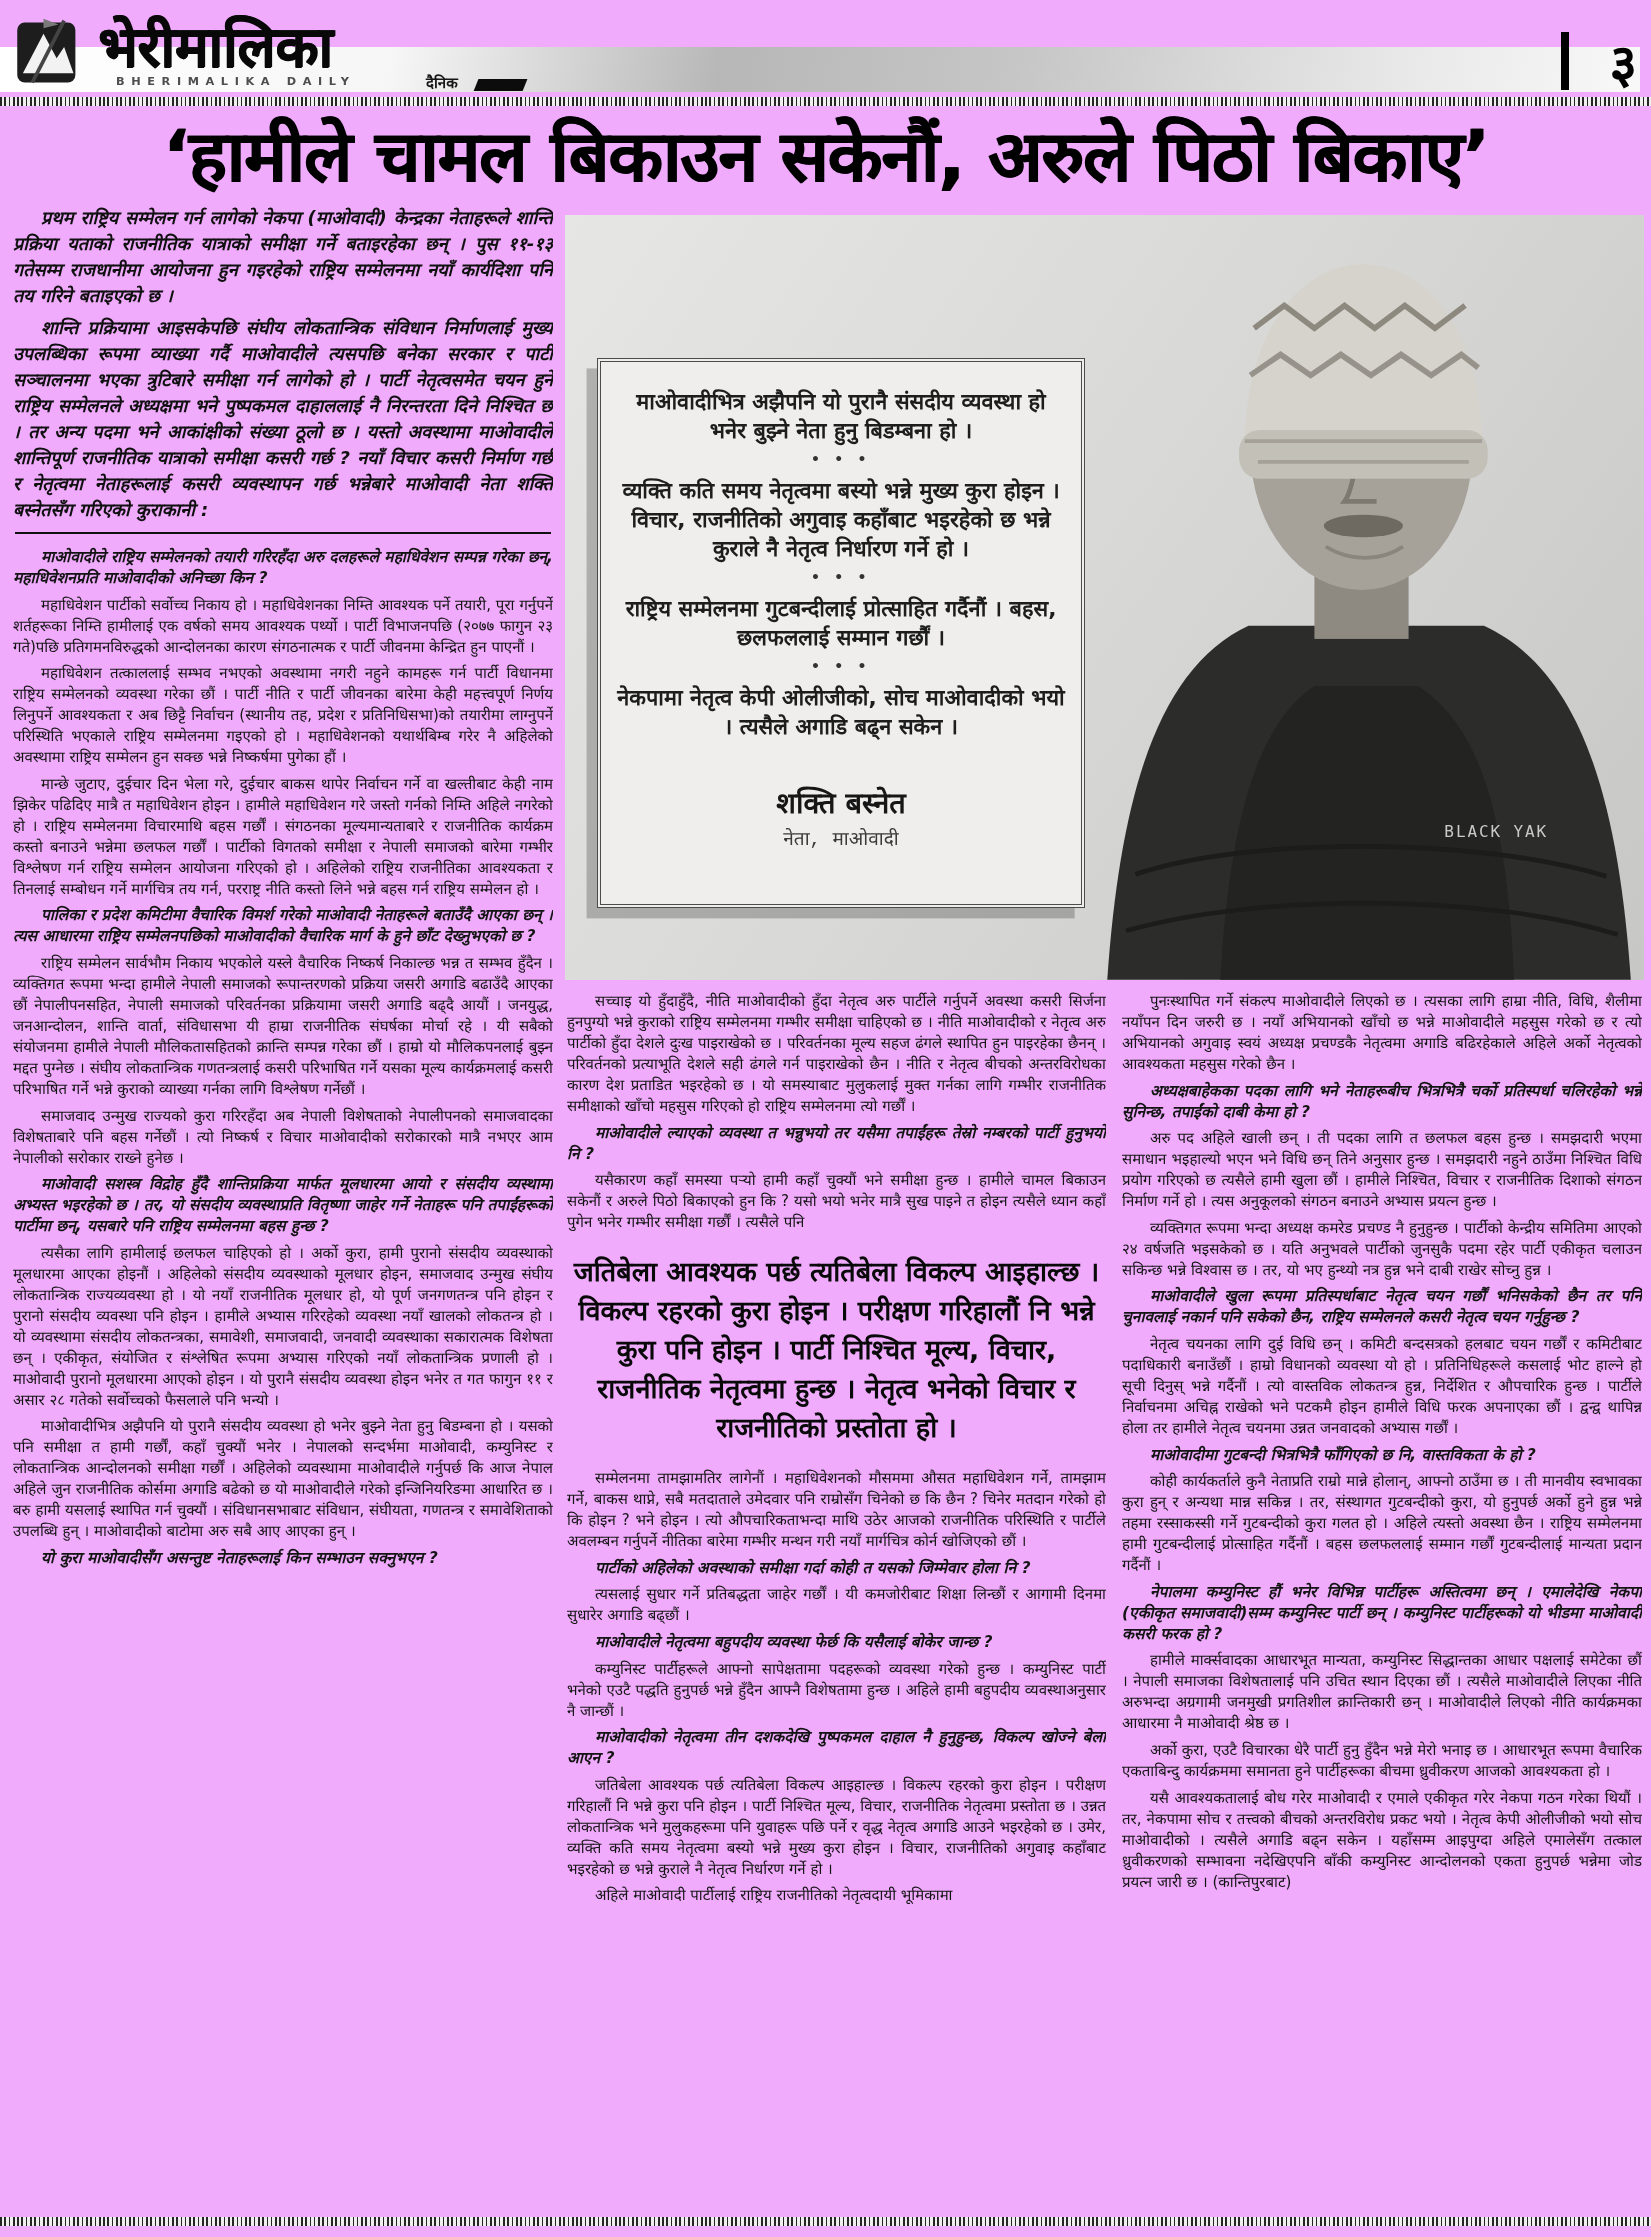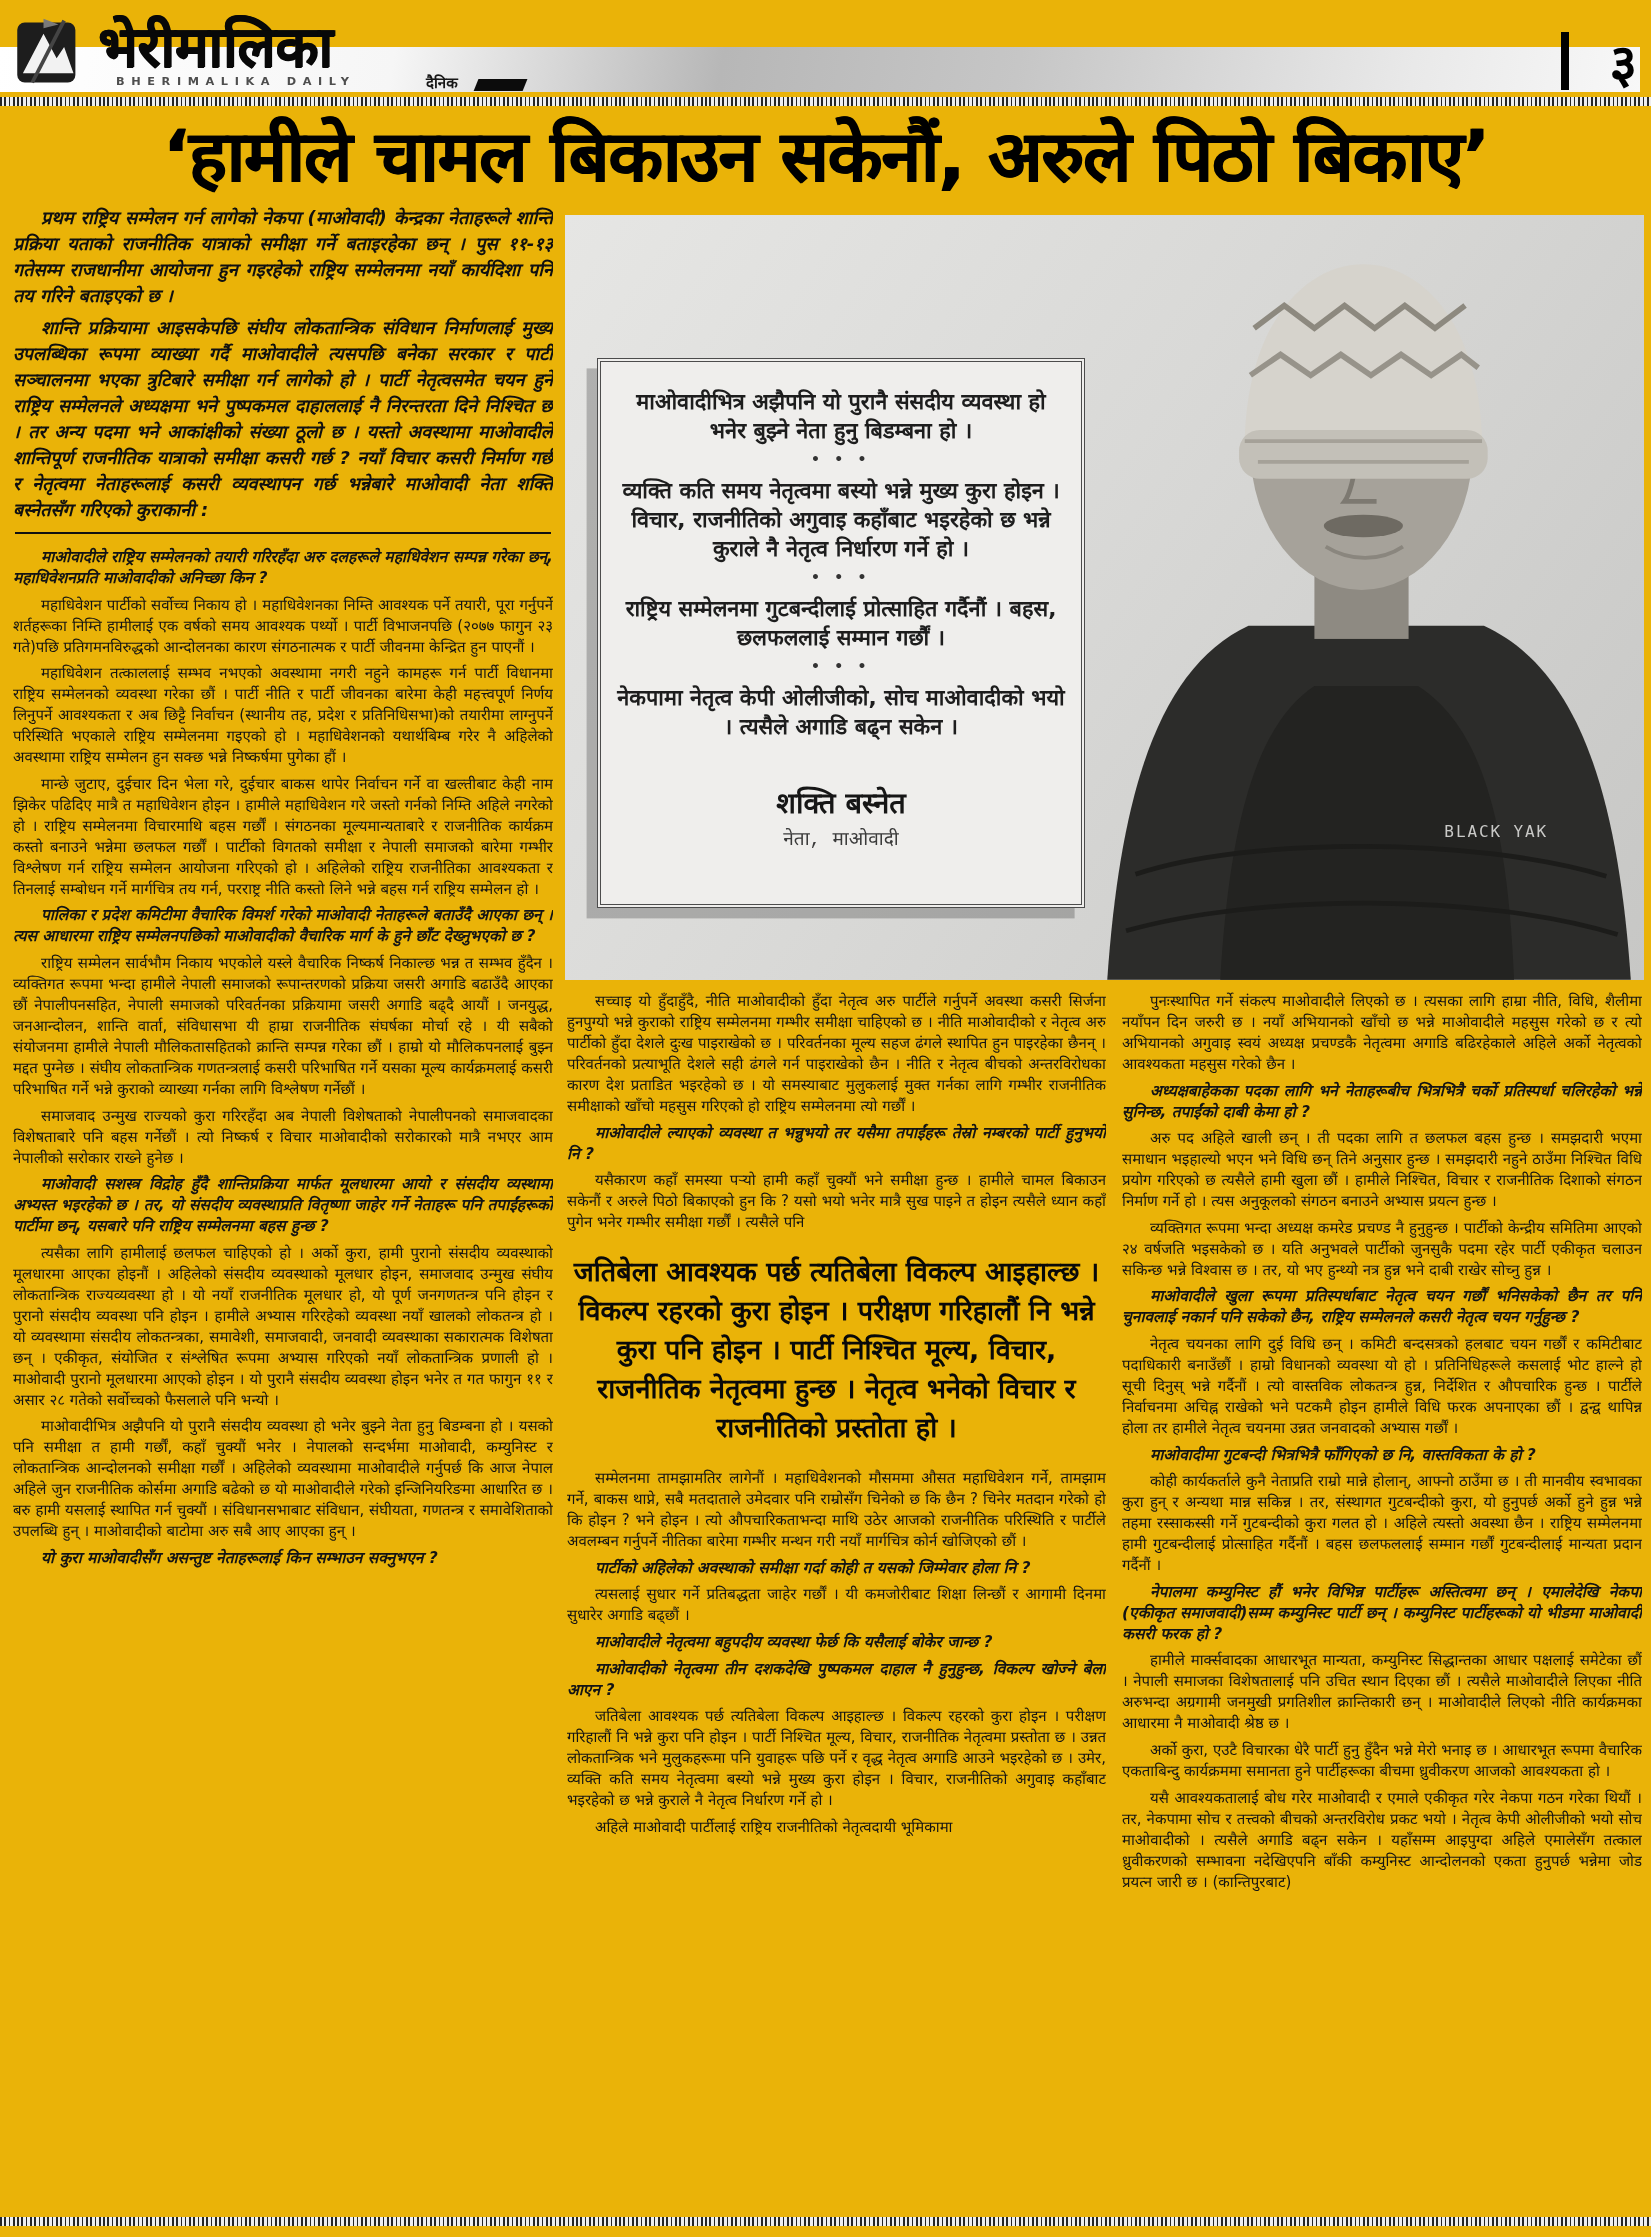--- a/index.html
+++ b/index.html
@@ -1,16 +1,16 @@
 <!DOCTYPE html>
 <html style="font-size:15px"><head>
 <meta charset="utf-8">
 <style>
   html,body{margin:0;padding:0;background:#777;}
-  .page{position:relative;width:1652px;height:2237px;background:#eab308;margin:0 auto;
+  .page{position:relative;width:1652px;height:2237px;background:#f0abfc;margin:0 auto;
         font-family:"DejaVu Sans",sans-serif;color:#121212;overflow:hidden;}
 
   
   .masthead{position:absolute;top:0;left:0;right:0;height:96px;}
   .grad-band{position:absolute;top:47px;left:0;width:1640px;height:45px;
 
              background:linear-gradient(100deg,#ffffff 0%,#f6f6f6 24%,#b7b7b7 44%,#c6c6c6 62%,#e9e9e9 86%,#f8f8f8 100%);}
   .logo{position:absolute;left:15px;top:15px;width:72px;height:75px;}
   .paper-name{position:absolute;left:98px;top:5.6px;font-size:56px;font-weight:bold;color:#080808;
               letter-spacing:0;text-shadow:0.9px 0 0 #080808,0 0.9px 0 #080808;}
@@ -143,20 +143,21 @@
     </div>
   <div class="col col-mid">
       <p class="a">सच्चाइ यो हुँदाहुँदै, नीति माओवादीको हुँदा नेतृत्व अरु पार्टीले गर्नुपर्ने अवस्था कसरी सिर्जना हुनपुग्यो भन्ने कुराको राष्ट्रिय सम्मेलनमा गम्भीर समीक्षा चाहिएको छ । नीति माओवादीको र नेतृत्व अरु पार्टीको हुँदा देशले दुःख पाइराखेको छ । परिवर्तनका मूल्य सहज ढंगले स्थापित हुन पाइरहेका छैनन् । परिवर्तनको प्रत्याभूति देशले सही ढंगले गर्न पाइराखेको छैन । नीति र नेतृत्व बीचको अन्तरविरोधका कारण देश प्रताडित भइरहेको छ । यो समस्याबाट मुलुकलाई मुक्त गर्नका लागि गम्भीर राजनीतिक समीक्षाको खाँचो महसुस गरिएको हो राष्ट्रिय सम्मेलनमा त्यो गर्छौं ।</p>
       <p class="q">माओवादीले ल्याएको व्यवस्था त भन्नुभयो तर यसैमा तपाईंहरू तेस्रो नम्बरको पार्टी हुनुभयो नि ?</p>
       <p class="a">यसैकारण कहाँ समस्या पर्‍यो हामी कहाँ चुक्यौं भने समीक्षा हुन्छ । हामीले चामल बिकाउन सकेनौं र अरुले पिठो बिकाएको हुन कि ? यसो भयो भनेर मात्रै सुख पाइने त होइन त्यसैले ध्यान कहाँ पुगेन भनेर गम्भीर समीक्षा गर्छौं । त्यसैले पनि</p>
       <div class="pullquote">जतिबेला आवश्यक पर्छ त्यतिबेला विकल्प आइहाल्छ । विकल्प रहरको कुरा होइन । परीक्षण गरिहालौं नि भन्ने कुरा पनि होइन । पार्टी निश्चित मूल्य, विचार, राजनीतिक नेतृत्वमा हुन्छ । नेतृत्व भनेको विचार र राजनीतिको प्रस्तोता हो ।</div>
       <p class="a">सम्मेलनमा तामझामतिर लागेनौं । महाधिवेशनको मौसममा औसत महाधिवेशन गर्ने, तामझाम गर्ने, बाकस थाप्ने, सबै मतदाताले उमेदवार पनि राम्रोसँग चिनेको छ कि छैन ? चिनेर मतदान गरेको हो कि होइन ? भने होइन । त्यो औपचारिकताभन्दा माथि उठेर आजको राजनीतिक परिस्थिति र पार्टीले अवलम्बन गर्नुपर्ने नीतिका बारेमा गम्भीर मन्थन गरी नयाँ मार्गचित्र कोर्न खोजिएको छौं ।</p>
       <p class="q">पार्टीको अहिलेको अवस्थाको समीक्षा गर्दा कोही त यसको जिम्मेवार होला नि ?</p>
       <p class="a">त्यसलाई सुधार गर्ने प्रतिबद्धता जाहेर गर्छौं । यी कमजोरीबाट शिक्षा लिन्छौं र आगामी दिनमा सुधारेर अगाडि बढ्छौं ।</p>
       <p class="q">माओवादीले नेतृत्वमा बहुपदीय व्यवस्था फेर्छ कि यसैलाई बोकेर जान्छ ?</p>
+      <p class="a">कम्युनिस्ट पार्टीहरूले आफ्नो सापेक्षतामा पदहरूको व्यवस्था गरेको हुन्छ । कम्युनिस्ट पार्टी भनेको एउटै पद्धति हुनुपर्छ भन्ने हुँदैन आफ्नै विशेषतामा हुन्छ । अहिले हामी बहुपदीय व्यवस्थाअनुसार नै जान्छौं ।</p>
       <p class="q">माओवादीको नेतृत्वमा तीन दशकदेखि पुष्पकमल दाहाल नै हुनुहुन्छ, विकल्प खोज्ने बेला आएन ?</p>
       <p class="a">जतिबेला आवश्यक पर्छ त्यतिबेला विकल्प आइहाल्छ । विकल्प रहरको कुरा होइन । परीक्षण गरिहालौं नि भन्ने कुरा पनि होइन । पार्टी निश्चित मूल्य, विचार, राजनीतिक नेतृत्वमा प्रस्तोता छ । उन्नत लोकतान्त्रिक भने मुलुकहरूमा पनि युवाहरू पछि पर्ने र वृद्ध नेतृत्व अगाडि आउने भइरहेको छ । उमेर, व्यक्ति कति समय नेतृत्वमा बस्यो भन्ने मुख्य कुरा होइन । विचार, राजनीतिको अगुवाइ कहाँबाट भइरहेको छ भन्ने कुराले नै नेतृत्व निर्धारण गर्ने हो ।</p>
       <p class="a">अहिले माओवादी पार्टीलाई राष्ट्रिय राजनीतिको नेतृत्वदायी भूमिकामा</p>
     </div>
   <div class="col col-right">
       <p class="a">पुनःस्थापित गर्ने संकल्प माओवादीले लिएको छ । त्यसका लागि हाम्रा नीति, विधि, शैलीमा नयाँपन दिन जरुरी छ । नयाँ अभियानको खाँचो छ भन्ने माओवादीले महसुस गरेको छ र त्यो अभियानको अगुवाइ स्वयं अध्यक्ष प्रचण्डकै नेतृत्वमा अगाडि बढिरहेकाले अहिले अर्को नेतृत्वको आवश्यकता महसुस गरेको छैन ।</p>
       <p class="q">अध्यक्षबाहेकका पदका लागि भने नेताहरूबीच भित्रभित्रै चर्को प्रतिस्पर्धा चलिरहेको भन्ने सुनिन्छ, तपाईंको दाबी केमा हो ?</p>
       <p class="a">अरु पद अहिले खाली छन् । ती पदका लागि त छलफल बहस हुन्छ । समझदारी भएमा समाधान भइहाल्यो भएन भने विधि छन् तिने अनुसार हुन्छ । समझदारी नहुने ठाउँमा निश्चित विधि प्रयोग गरिएको छ त्यसैले हामी खुला छौं । हामीले निश्चित, विचार र राजनीतिक दिशाको संगठन निर्माण गर्ने हो । त्यस अनुकूलको संगठन बनाउने अभ्यास प्रयत्न हुन्छ ।</p>
       <p class="a">व्यक्तिगत रूपमा भन्दा अध्यक्ष कमरेड प्रचण्ड नै हुनुहुन्छ । पार्टीको केन्द्रीय समितिमा आएको २४ वर्षजति भइसकेको छ । यति अनुभवले पार्टीको जुनसुकै पदमा रहेर पार्टी एकीकृत चलाउन सकिन्छ भन्ने विश्वास छ । तर, यो भए हुन्थ्यो नत्र हुन्न भने दाबी राखेर सोच्नु हुन्न ।</p>
       <p class="q">माओवादीले खुला रूपमा प्रतिस्पर्धाबाट नेतृत्व चयन गर्छौं भनिसकेको छैन तर पनि चुनावलाई नकार्न पनि सकेको छैन, राष्ट्रिय सम्मेलनले कसरी नेतृत्व चयन गर्नुहुन्छ ?</p>

